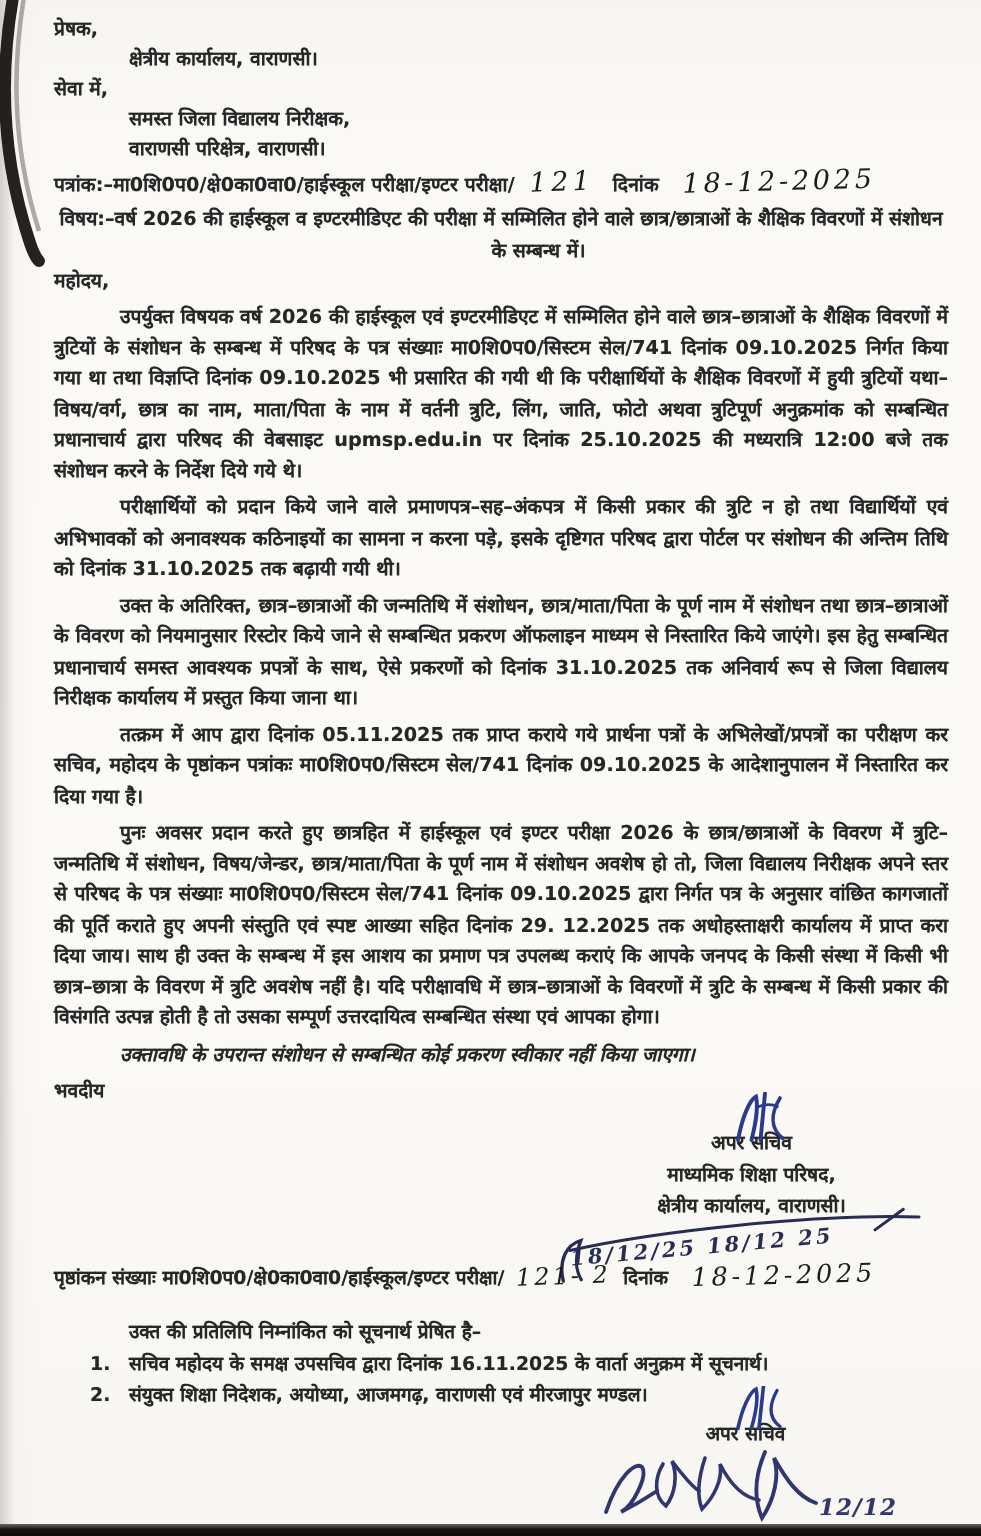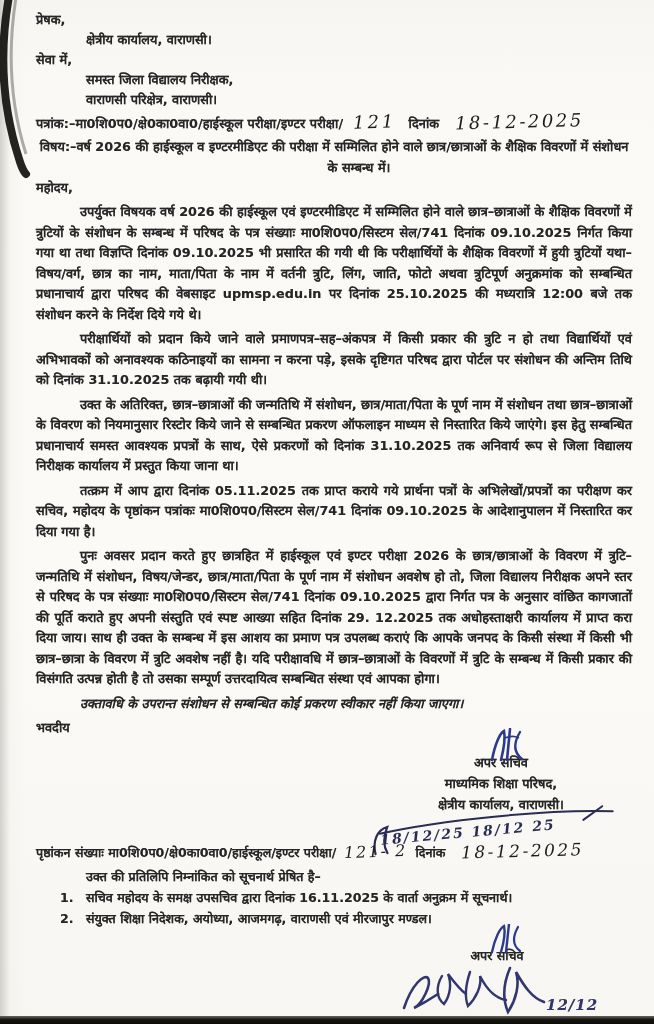--- a/index.html
+++ b/index.html
@@ -97,21 +97,21 @@
     position: absolute;
     left: 36px; right: 22px; top: 838px;
     font-size: 12.6px;
     font-weight: 600;
     line-height: 20px;
     text-shadow: 0 0 0.5px rgba(40,40,40,0.45);
   }
   .endorse { white-space: nowrap; line-height: 26px; }
   .endorse .hw-num { font-size: 16px; padding: 0 8px; letter-spacing: 2px; }
   .endorse .hw-date { font-size: 17px; letter-spacing: 2.5px; }
-  .copyline { padding-left: 50px; line-height: 21px; }
+  .copyline { padding-left: 50px; line-height: 21px; margin-top: 12px; }
   .copyitem { display: flex; padding-left: 24px; line-height: 21px; }
   .copyitem .num { width: 26px; flex: 0 0 26px; }
 
   .bottomsig {
     position: absolute;
     top: 108px; right: 40px;
     width: 190px;
     text-align: center;
     line-height: 20px;
   }

